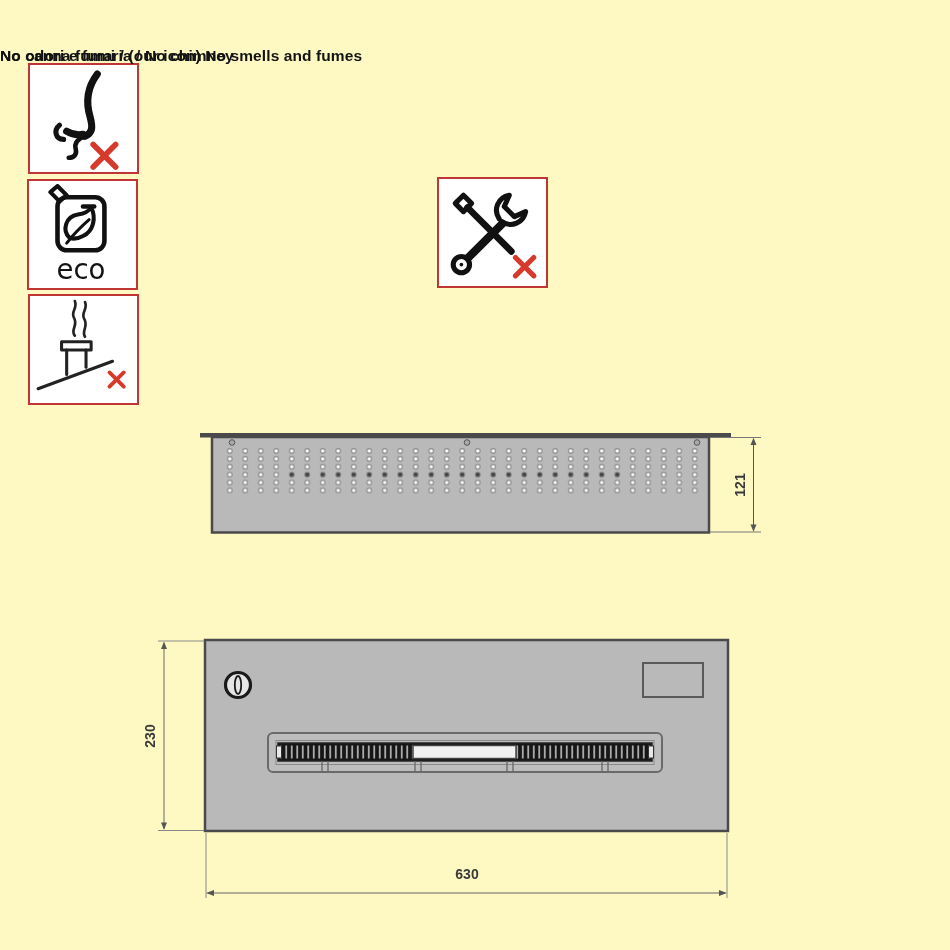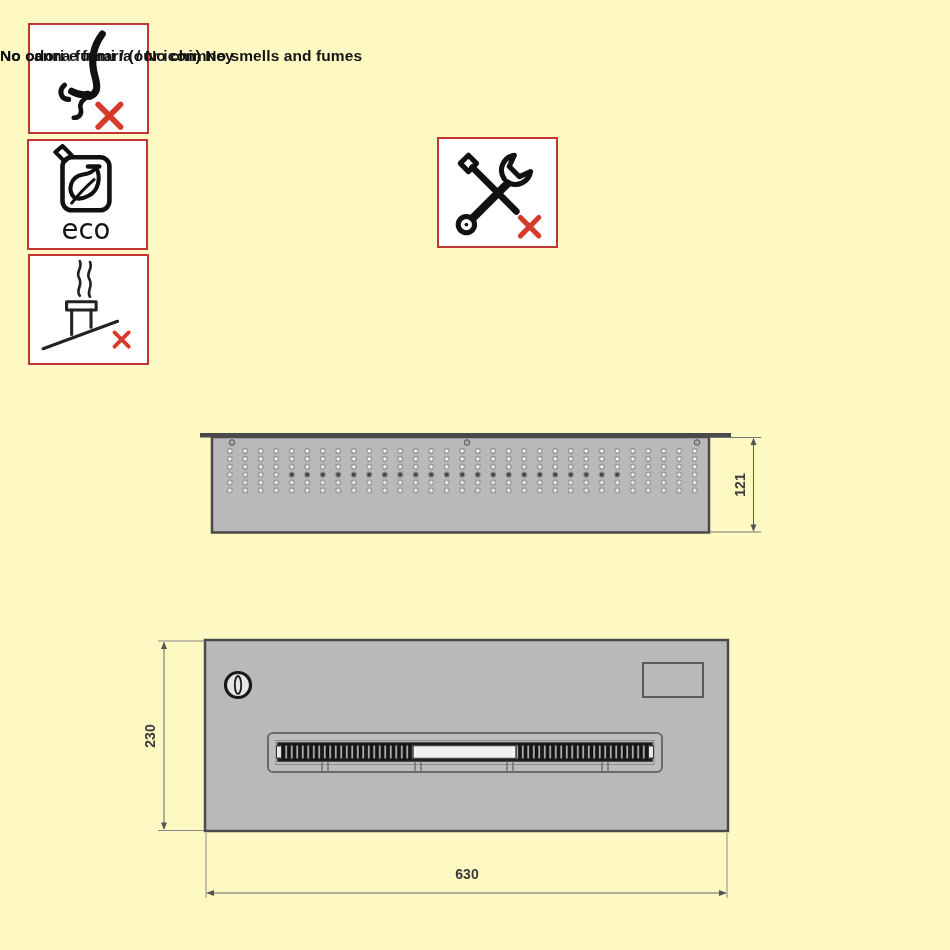--- a/index.html
+++ b/index.html
@@ -1,20 +1,20 @@
 <!DOCTYPE html>
 <html><head>
 <meta charset="utf-8">
 <style>
   html,body{margin:0;padding:0;background:#fff;}
   .canvas{position:relative;width:950px;height:950px;background:#fef9c3;overflow:hidden;
           font-family:"Liberation Sans",sans-serif;}
-  .icon-box{position:absolute;width:121px;height:111px;box-sizing:border-box;
+  .icon-box{position:absolute;width:111px;height:111px;box-sizing:border-box;
             border:2.5px solid #c23535;background:#fff;
-            display:flex;align-items:center;justify-content:center;}
+            display:flex;align-items:center;justify-content:center;margin-top:40px;}
   .feature-label{position:absolute;height:111px;display:flex;align-items:center;
                  font-weight:bold;font-size:15.5px;color:#131313;white-space:nowrap;letter-spacing:.1px;}
   .f1-box{left:28px;top:23px}
   .f2-box{left:27px;top:139px}
   .f3-box{left:28px;top:254px}
   .f4-box{left:437px;top:137px}
   .f5-box{left:437px;top:252px}
   .drawing{position:absolute;}
   .tv{left:195px;top:428px;}
   .fv{left:130px;top:630px;}

